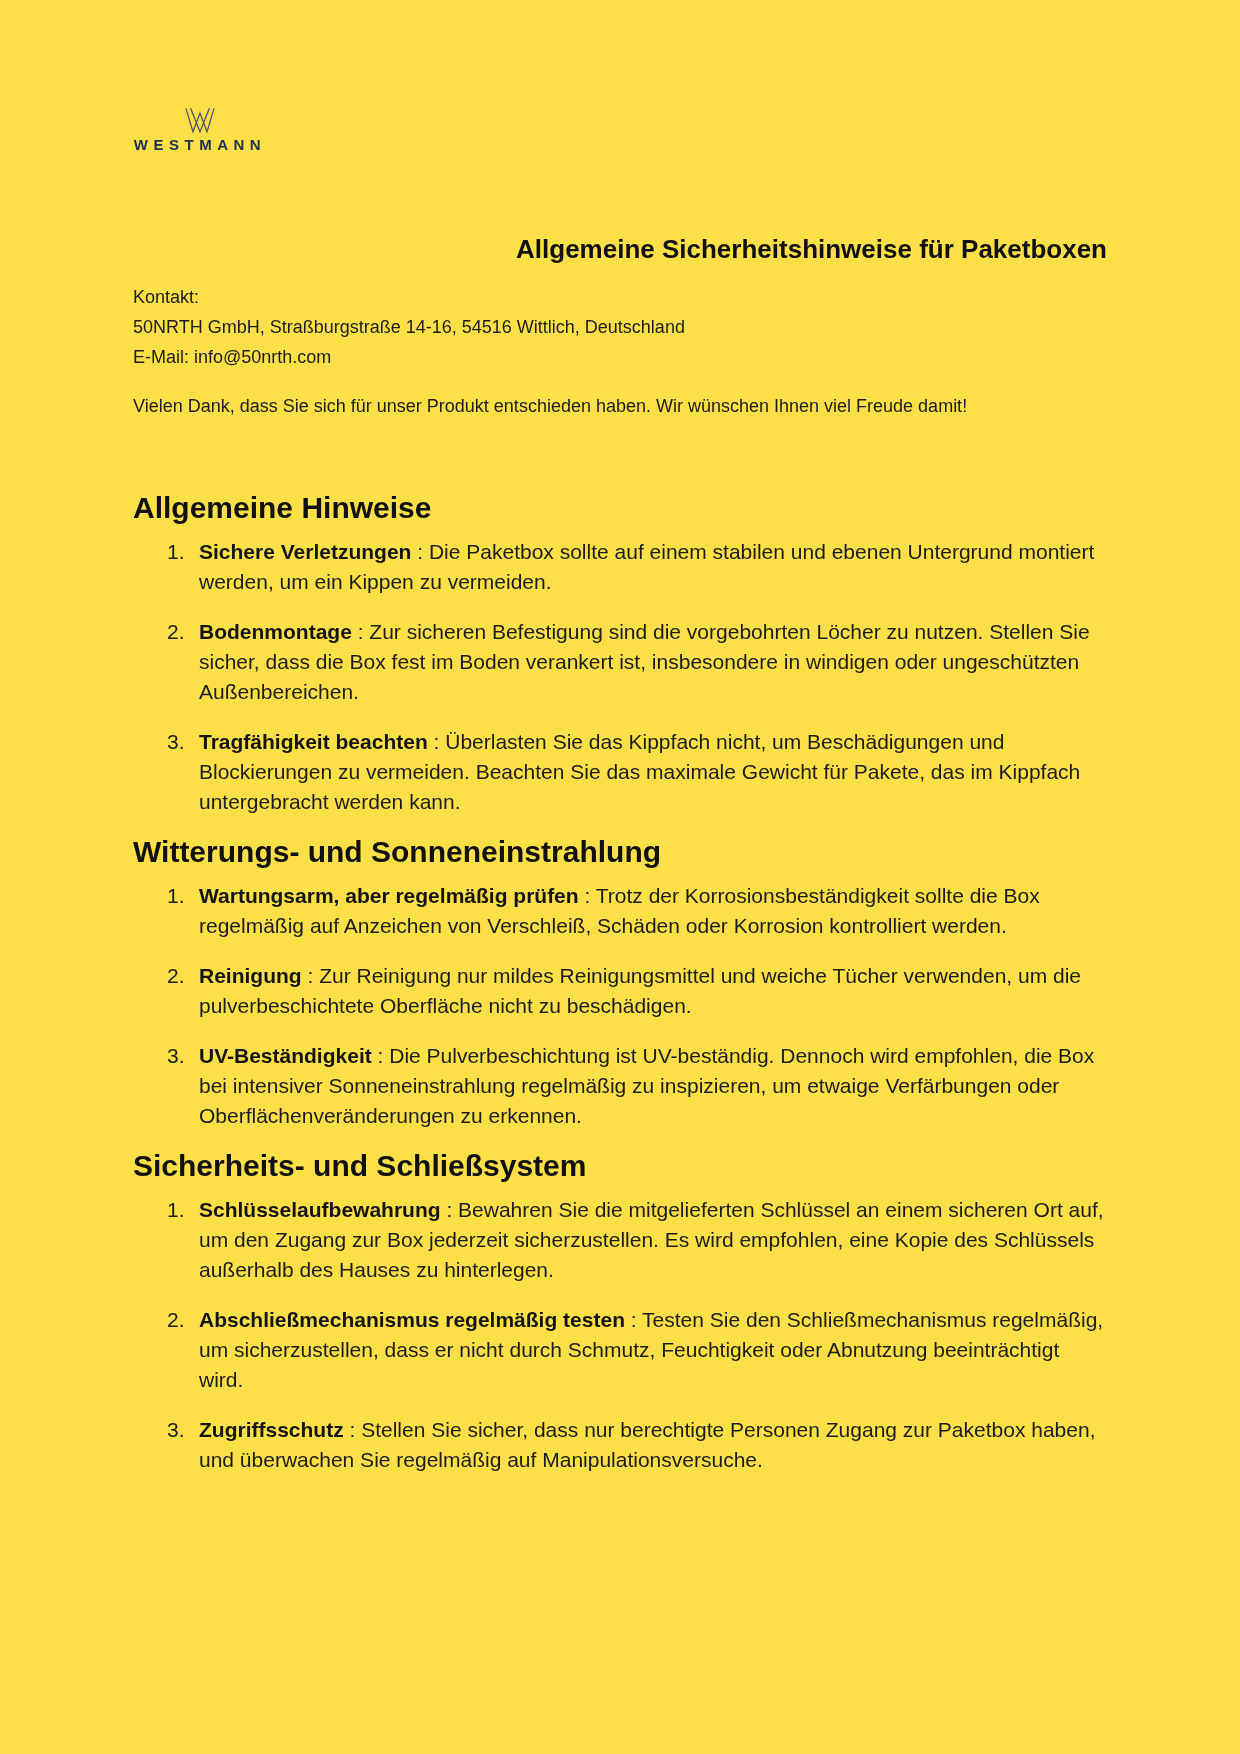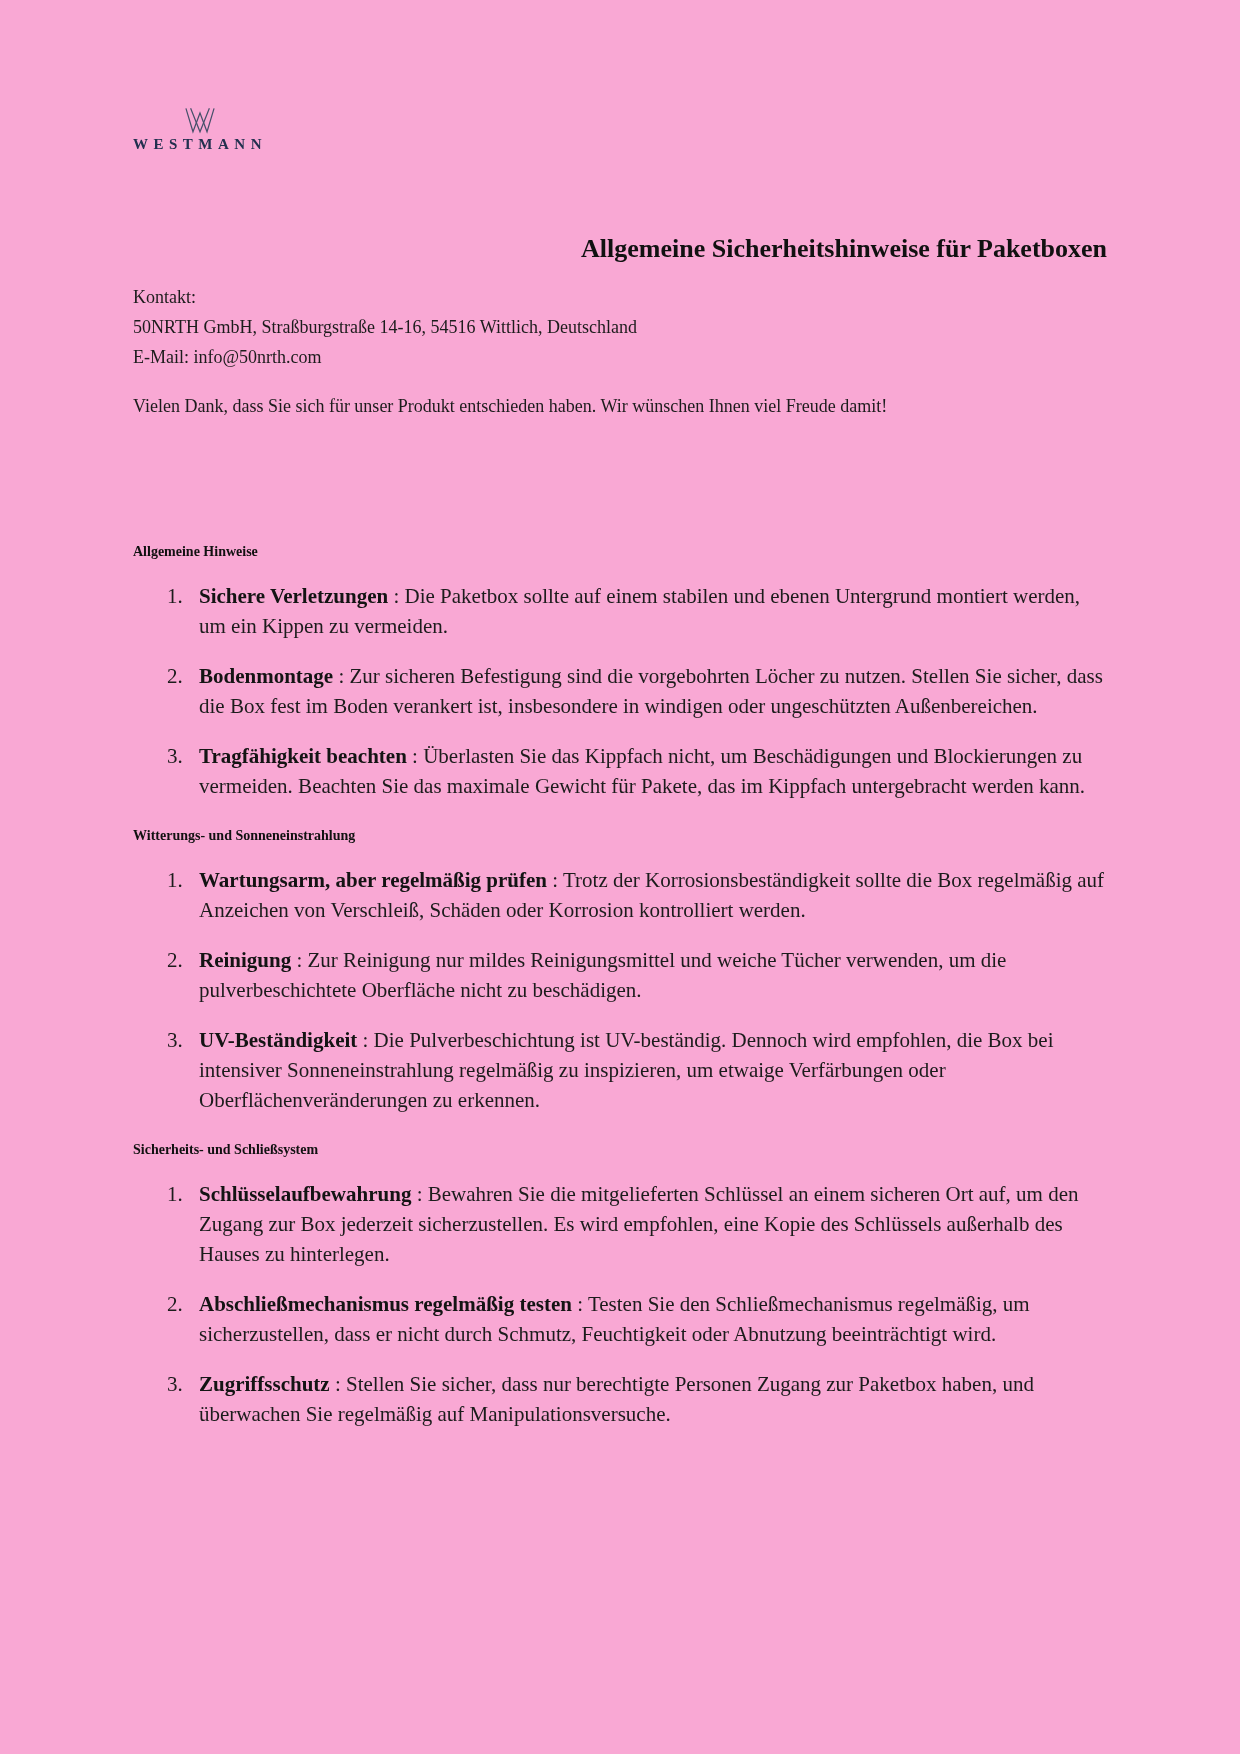--- a/index.html
+++ b/index.html
@@ -5,22 +5,22 @@
   html, body {
     margin: 0;
     padding: 0;
     background: #ffffff;
   }
   .page {
     width: 1240px;
     height: 1754px;
     box-sizing: border-box;
     padding: 107px 133px 0 133px;
-    background: #f9a8d4;
-    font-family: Liberation Serif, serif;
+    background: #fde047;
+    font-family: Liberation Sans, sans-serif;
     color: #1c1c1c;
     overflow: hidden;
   }
 
   
   .logo {
     width: 134px;
     margin-bottom: 80px;
     text-align: center;
   }
@@ -42,35 +42,35 @@
   
   h1 {
     font-size: 26px;
     line-height: 32px;
     font-weight: 700;
     color: #111111;
     margin: 0 0 17px 0;
     text-align: right;
   }
   h2 {
-    font-size: 14px;
+    font-size: 30px;
     line-height: 30px;
     font-weight: 700;
     color: #111111;
     margin: 0 0 14px 0;
   }
 
   
   p {
     font-size: 18px;
     line-height: 30px;
     margin: 0;
   }
   .contact-block { margin-bottom: 19px; }
-  .thanks { margin-bottom: 116px; }
+  .thanks { margin-bottom: 72px; }
   .warning { margin-bottom: 17px; }
   b.inline-bold { font-weight: 700; color: #141414; }
 
   
   ol.hint-list {
     list-style: none;
     margin: 0 0 0 0;
     padding: 0;
   }
   ol.hint-list li {

